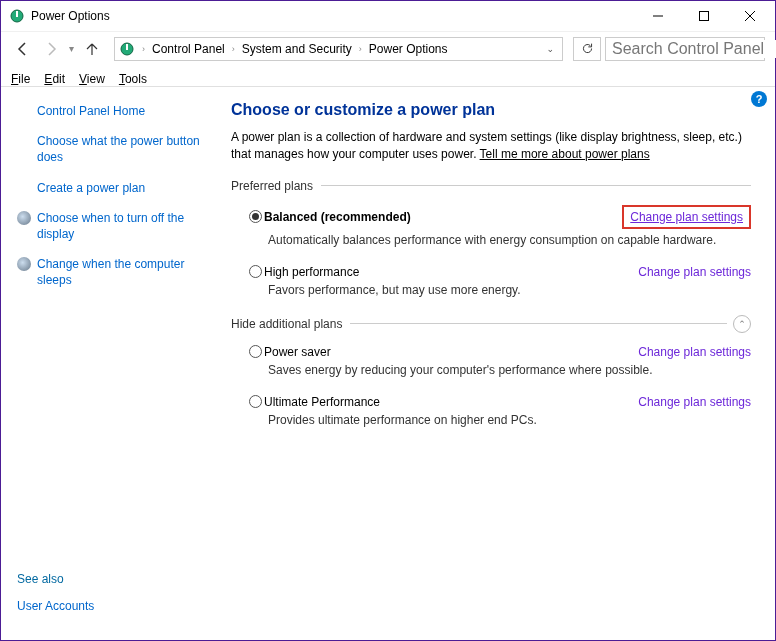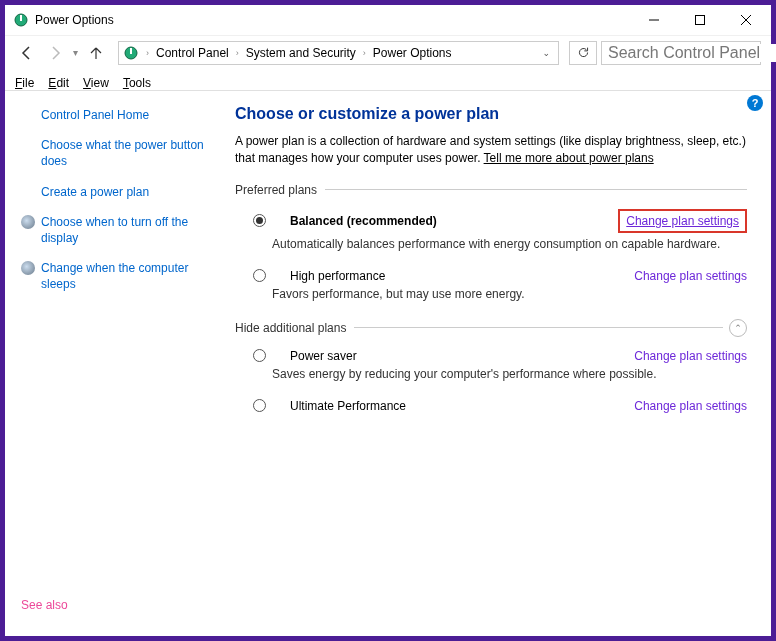--- a/index.html
+++ b/index.html
@@ -1,17 +1,17 @@
 <!DOCTYPE html>
 <html><head>
 <meta charset="utf-8">
 <style>
 * { box-sizing: border-box; margin: 0; padding: 0; }
 body { font-family: "Segoe UI", Tahoma, sans-serif; font-size: 12px; background: #fff; }
-.window { width: 776px; height: 641px; border: 5px solid #4c1d95; display: flex; flex-direction: column; position: relative; }
+.window { width: 776px; height: 641px; border: 1px solid #4c1d95; display: flex; flex-direction: column; position: relative; }
 .titlebar { height: 30px; display: flex; align-items: center; padding: 0 2px 0 8px; }
 .titlebar .icon { width: 16px; height: 16px; margin-right: 6px; }
 .titlebar .title { flex: 1; font-size: 12px; }
 .win-btns { display: flex; }
 .win-btn { width: 46px; height: 30px; display: flex; align-items: center; justify-content: center; cursor: pointer; }
 .addrbar { height: 34px; display: flex; align-items: center; padding: 0 10px; gap: 4px; border-top: 1px solid #f0f0f0; }
 .nav-btn { width: 24px; height: 24px; display: flex; align-items: center; justify-content: center; cursor: pointer; color: #555; }
 .nav-btn.disabled { color: #bbb; cursor: default; }
 .chev-small { margin: 0 2px; color: #888; font-size: 10px; }
 .addr-box { flex: 1; height: 24px; border: 1px solid #ccc; display: flex; align-items: center; padding: 0 4px; gap: 2px; margin: 0 6px; }
@@ -24,32 +24,32 @@
 .search-box { width: 160px; height: 24px; border: 1px solid #ccc; display: flex; align-items: center; padding: 0 6px; color: #777; position: relative; }
 .search-box input { border: none; outline: none; flex: 1; font-size: 16px; font-family: inherit; }
 .search-box input::placeholder { color: #777; }
 .menubar { height: 22px; display: flex; align-items: flex-end; padding: 0 10px; gap: 14px; border-bottom: 1px solid #e0e0e0; }
 .menubar span { cursor: pointer; }
 .menubar span u { text-decoration: underline; }
 .body { flex: 1; display: flex; position: relative; overflow: hidden; }
 .sidebar { width: 216px; padding: 16px 12px 12px 16px; display: flex; flex-direction: column; }
 .sidebar .link { color: #0066cc; cursor: pointer; margin-bottom: 14px; padding-left: 20px; position: relative; line-height: 1.35; }
 .sidebar .link.withicon::before { content: ""; position: absolute; left: 0; top: 1px; width: 14px; height: 14px; border-radius: 50%; background: radial-gradient(circle at 40% 40%, #cde, #678); }
-.sidebar .see-also { margin-top: auto; color: #ec4899; margin-bottom: 12px; padding-left: 0; cursor: default; }
+.sidebar .see-also { margin-top: auto; color: #0369a1; margin-bottom: 12px; padding-left: 0; cursor: default; }
 .main { flex: 1; padding: 14px 24px 14px 14px; position: relative; }
 .help-icon { position: absolute; top: 4px; right: 8px; width: 16px; height: 16px; border-radius: 50%; background: #0078d4; color: #fff; font-size: 11px; font-weight: bold; display: flex; align-items: center; justify-content: center; cursor: pointer; }
 h1.heading { color: #003399; font-size: 16px; font-weight: 700; margin-bottom: 10px; }
 .desc { font-size: 12px; line-height: 1.4; margin-bottom: 16px; }
 .desc a { color: #000000; text-decoration: underline; cursor: pointer; }
 .section-label { display: flex; align-items: center; font-size: 12px; color: #333; margin-bottom: 12px; }
 .section-label .line { flex: 1; height: 1px; background: #ccc; margin-left: 8px; }
 .expand-btn { width: 18px; height: 18px; border: 1px solid #bbb; border-radius: 50%; display: flex; align-items: center; justify-content: center; font-size: 9px; color: #777; cursor: pointer; margin-left: 6px; }
 .plan { margin-bottom: 18px; padding-left: 18px; position: relative; }
 .plan-row { display: flex; align-items: center; justify-content: space-between; }
-.plan-left { display: flex; align-items: center; gap: 24px; }
+.plan-left { display: flex; align-items: center; gap: 2px; }
 .radio { width: 13px; height: 13px; border: 1px solid #555; border-radius: 50%; position: relative; flex-shrink: 0; cursor: pointer; }
 .radio.checked::after { content: ""; position: absolute; top: 2px; left: 2px; width: 7px; height: 7px; background: #333; border-radius: 50%; }
 .plan-name { font-size: 12px; }
 .plan-name.bold { font-weight: 600; }
 .change-link { color: #6d28d9; cursor: pointer; font-size: 12px; }
 .change-link.highlighted { border: 2px solid #d9362a; padding: 3px 6px; text-decoration: underline; }
 .plan-desc { font-size: 12px; color: #333; margin-top: 4px; padding-left: 19px; }
 </style>
 </head>
 <body>
@@ -135,20 +135,21 @@
   </div>
 
   <div class="body">
     <div class="sidebar">
       <div class="link">Control Panel Home</div>
       <div class="link">Choose what the power button does</div>
       <div class="link">Create a power plan</div>
       <div class="link withicon">Choose when to turn off the display</div>
       <div class="link withicon">Change when the computer sleeps</div>
       <div class="see-also">See also</div>
+      <div class="link" style="padding-left:0">User Accounts</div>
     </div>
 
     <div class="main">
       <div class="help-icon">?</div>
       <h1 class="heading">Choose or customize a power plan</h1>
       <p class="desc">
         <span>A power plan is a collection of hardware and system settings (like display brightness, sleep, etc.) that manages how your computer uses power. </span><a>Tell me more about power plans</a>
       </p>
 
       <div class="section-label">
@@ -196,17 +197,18 @@
       </div>
 
       <div class="plan">
         <div class="plan-row">
           <div class="plan-left">
             <div class="radio"></div>
             <span class="plan-name">Ultimate Performance</span>
           </div>
           <span class="change-link">Change plan settings</span>
         </div>
+        <div class="plan-desc">Provides ultimate performance on higher end PCs.</div>
       </div>
 
     </div>
   </div>
 </div>
 
 </body></html>

